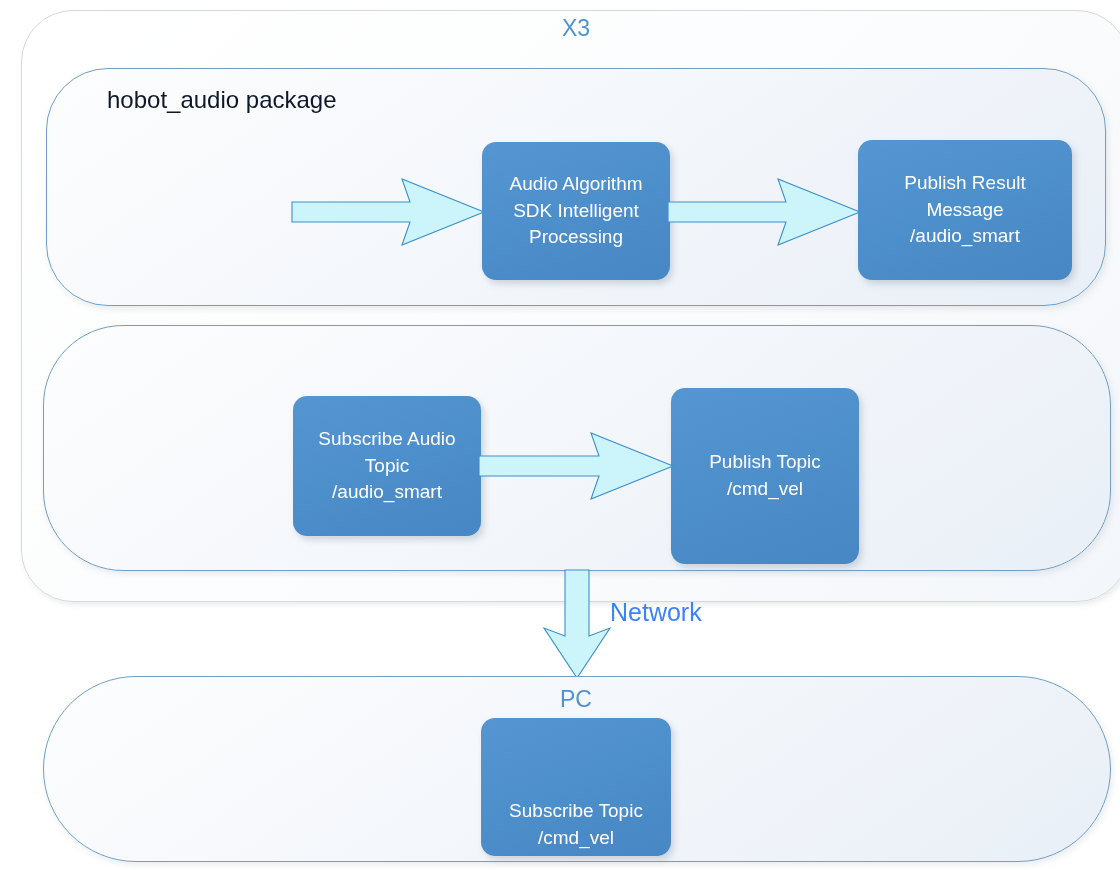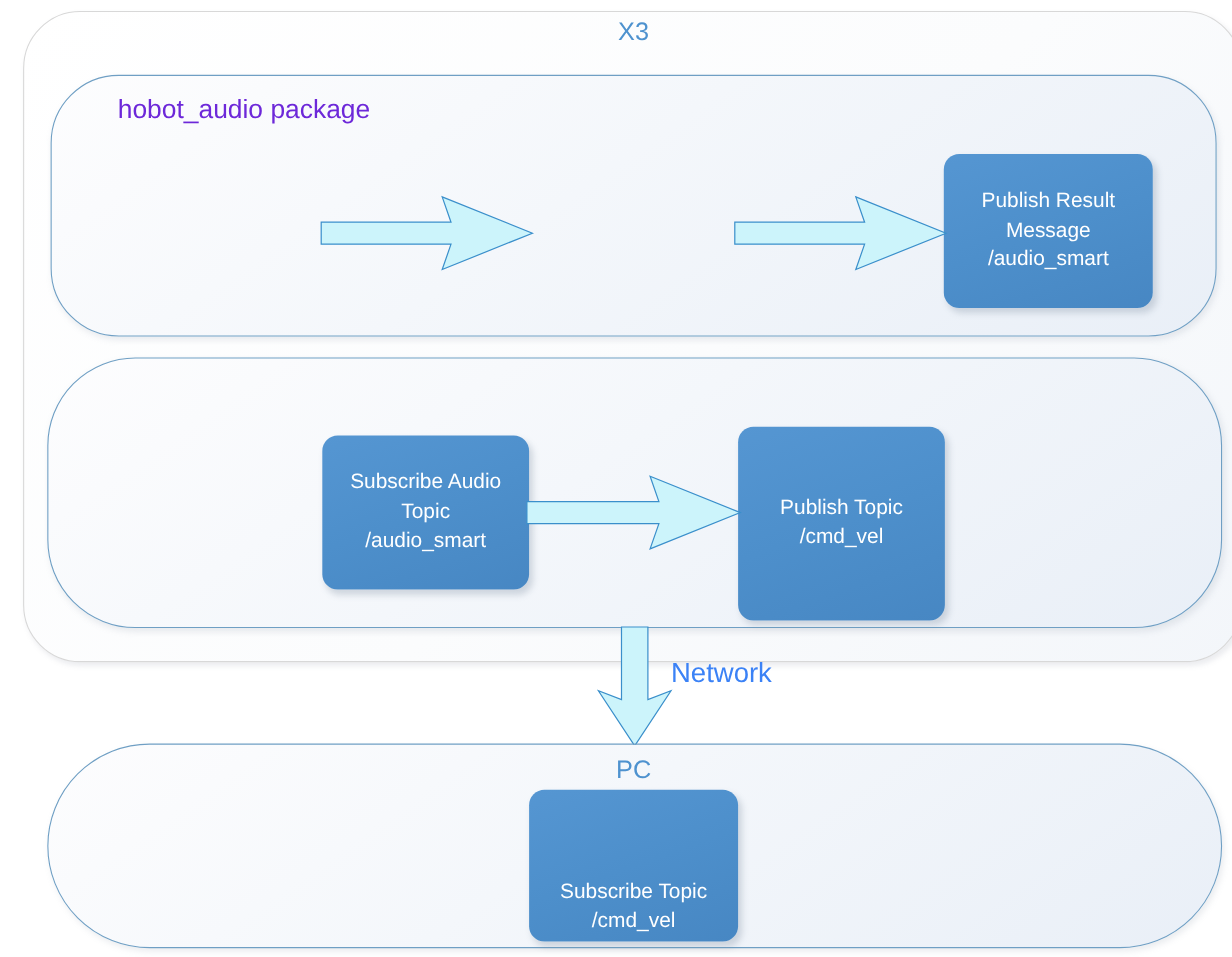--- a/index.html
+++ b/index.html
@@ -69,21 +69,21 @@
   
   .title-center {
     position: absolute;
     text-align: center;
     color: #4e92cf;
     font-weight: 400;
     white-space: nowrap;
   }
   .title-left {
     position: absolute;
-    color: #6d28d9;
+    color: #0f172a;
     font-weight: 400;
     white-space: nowrap;
   }
 
   .x3-title {
     left: 0;
     top: 15px;
     width: 1120px;
     font-size: 23px;
   }
@@ -125,21 +125,21 @@
     text-align: center;
     font-size: 19px;
     line-height: 1.42;
     box-shadow: 3px 4px 6px rgba(120,135,155,0.30);
     padding: 4px 6px;
   }
   .node span { display: block; width: 100%; white-space: pre-line; }
 
   .node-collect       { left: 88px;  top: 142px; width: 190px; height: 138px; }
   .node-algo          { left: 466px; top: 142px; width: 188px; height: 138px; }
-  .node-publish-audio { left: 842px; top: 140px; width: 190px; height: 140px; }
+  .node-publish-audio { left: 842px; top: 140px; width: 214px; height: 140px; }
   .node-sub-audio     { left: 277px; top: 396px; width: 188px; height: 140px; }
   .node-pub-cmd       { left: 655px; top: 388px; width: 188px; height: 176px; }
   .node-sub-cmd       { left: 465px; top: 718px; width: 190px; height: 138px; align-items: flex-end; }
 
   
   .arrow {
     position: absolute;
     overflow: visible;
   }
   .arrow-h1 { left: 276px; top: 176px; }
@@ -159,20 +159,25 @@
 
 <div id="stage">
 
   <div class="container outer-x3"></div>
   <div class="title-center x3-title">X3</div>
 
   <div class="container pkg-box hobot-pkg"></div>
   <div class="title-left hobot-title">hobot_audio package</div>
 
 
+  <div class="node node-algo">
+    <span>Audio Algorithm
+SDK Intelligent
+Processing</span>
+  </div>
 
   <div class="node node-publish-audio">
     <span>Publish Result
 Message
 /audio_smart</span>
   </div>
 
   <svg class="arrow arrow-h1" width="194" height="72" viewBox="0 0 194 72">
     <path d="M0,26 L118,26 L110,3 L192,36 L110,69 L118,46 L0,46 Z"></path>
   </svg>

